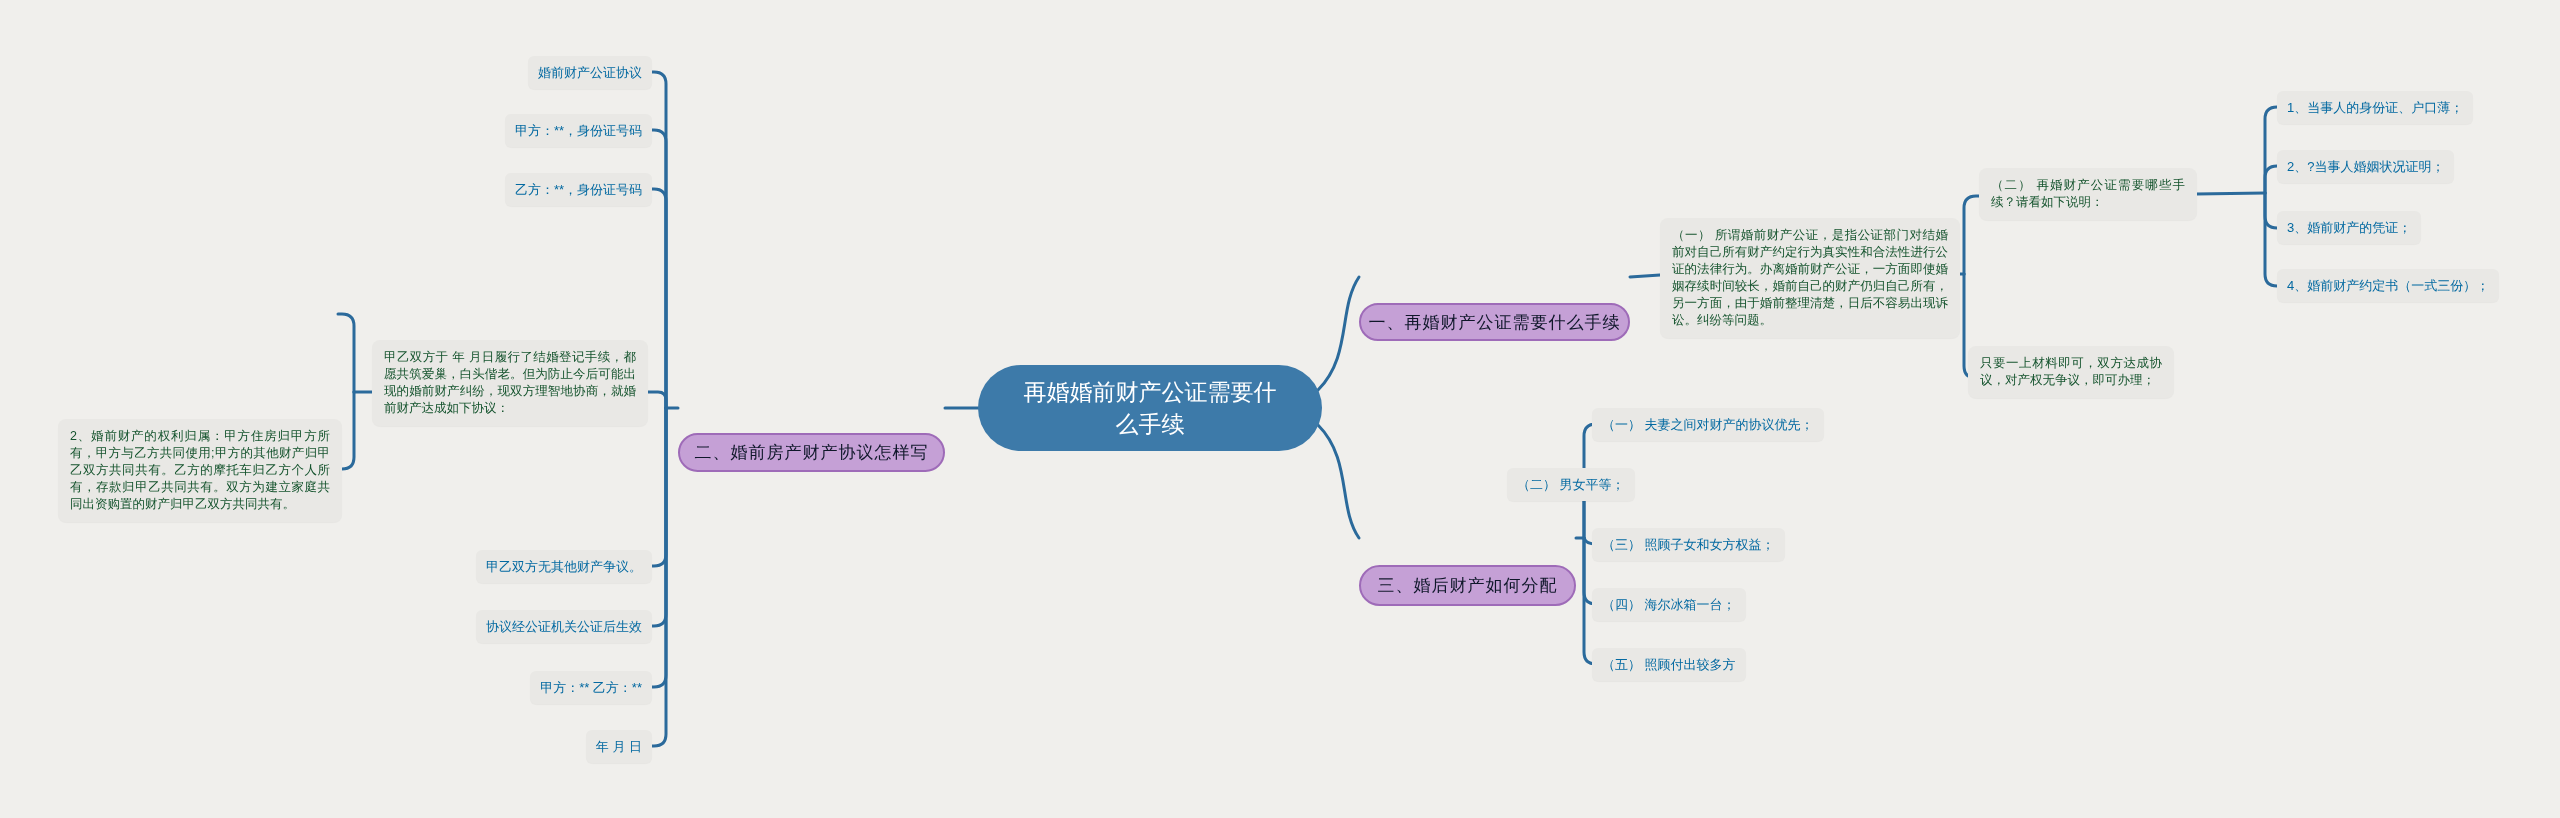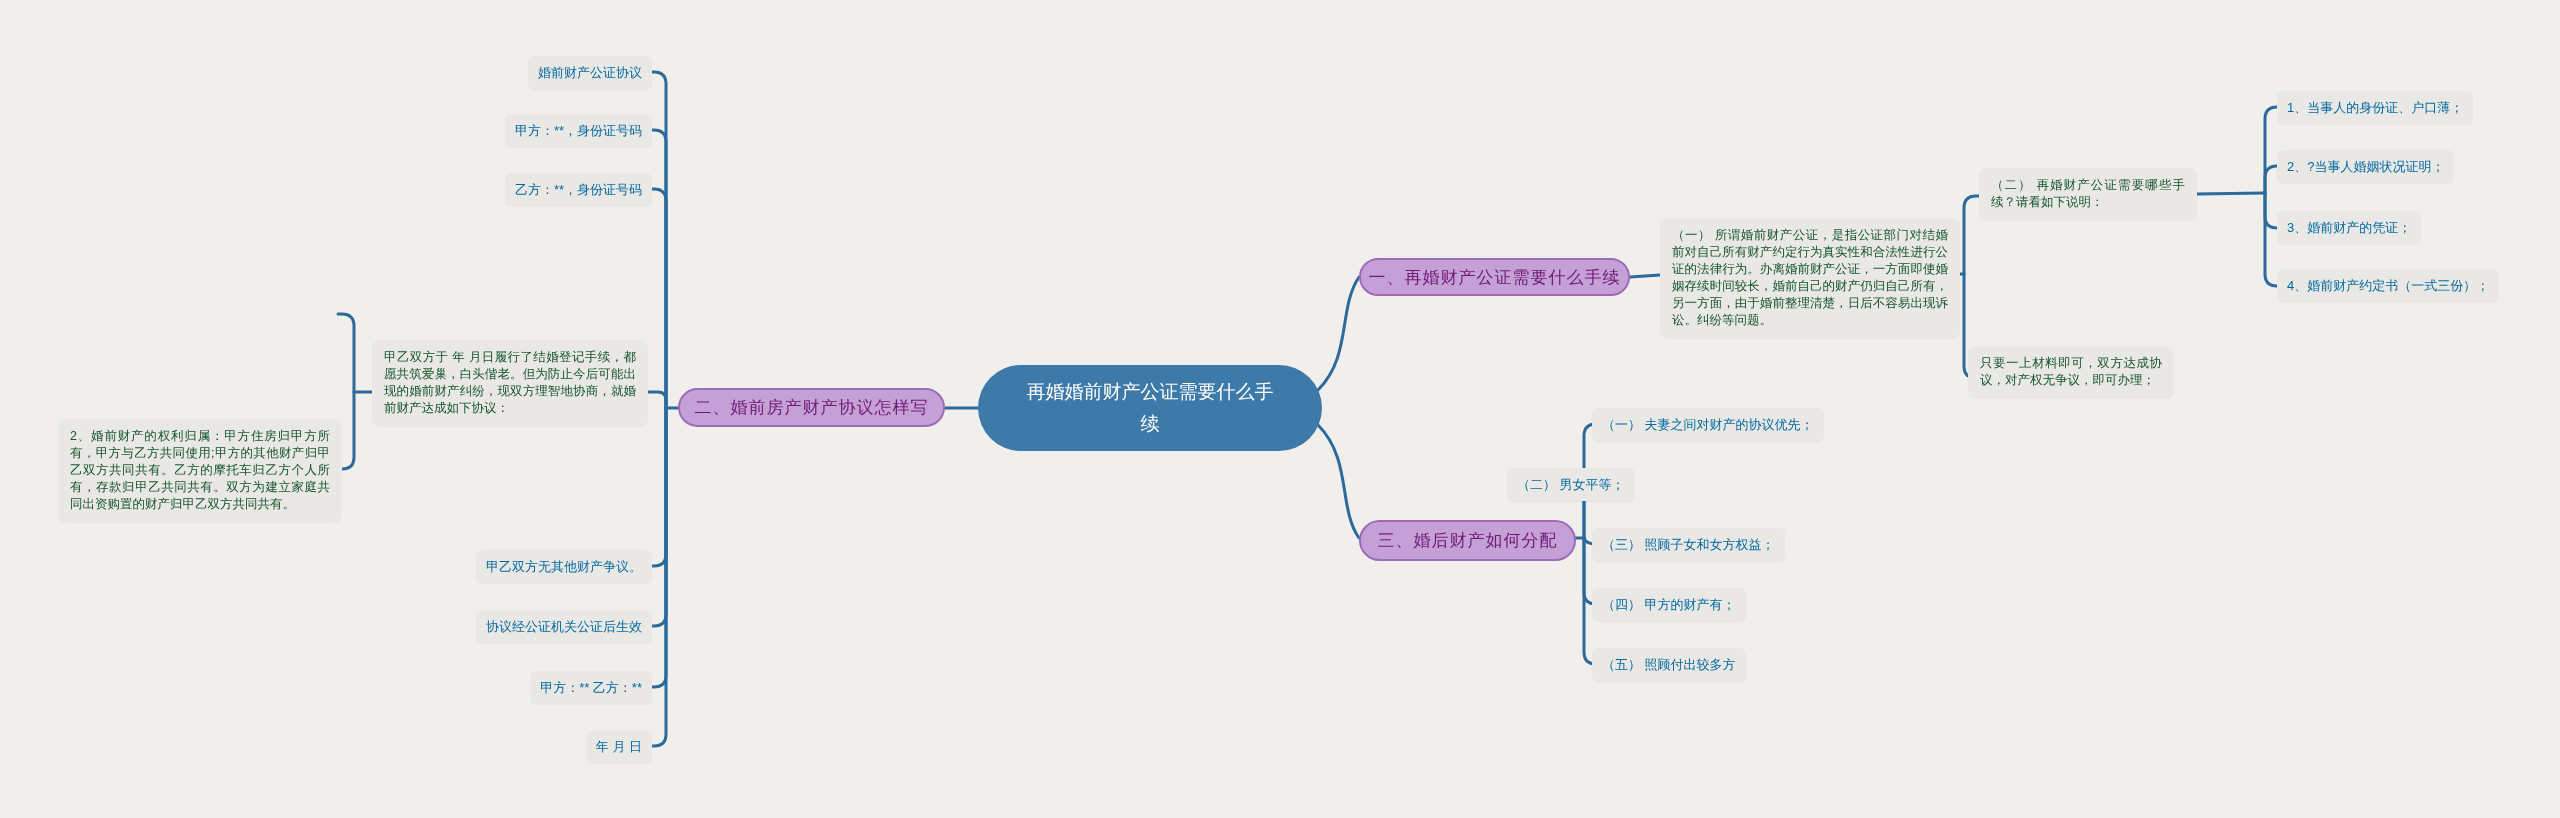--- a/index.html
+++ b/index.html
@@ -7,26 +7,26 @@
   body{font-family:"Liberation Sans","DejaVu Sans",sans-serif;}
   #canvas{position:relative;width:2560px;height:818px;background:#f0efec;overflow:hidden;}
   #edges{position:absolute;left:0;top:0;z-index:0;}
   #edges path{fill:none;stroke:#2b6a9b;stroke-width:3;stroke-linecap:round;}
   .gnode{position:absolute;z-index:2;background:#e9e8e5;color:#0369a1;font-size:13px;
          line-height:17px;padding:8px 10px;border-radius:6px;white-space:nowrap;
          box-shadow:0 1px 1px rgba(0,0,0,0.04);}
   .gblock{position:absolute;z-index:2;background:#e9e8e5;color:#14532d;font-size:12.5px;
           line-height:17px;padding:9px 12px;border-radius:8px;box-sizing:border-box;
           text-align:justify;box-shadow:0 1px 1px rgba(0,0,0,0.04);}
-  .pill{position:absolute;z-index:2;background:#c5a0d6;border:2px solid #9e6bb8;color:#701a75;
+  .pill{position:absolute;z-index:2;background:#c5a0d6;border:2px solid #9e6bb8;color:#0f172a;
         border-radius:22px;display:flex;align-items:center;justify-content:center;
-        font-size:17px;letter-spacing:1px;box-sizing:border-box;white-space:nowrap;}
+        font-size:17px;letter-spacing:1px;box-sizing:border-box;white-space:nowrap;margin-top:45px;}
   .center-node{position:absolute;z-index:3;background:#3d7aa9;color:#ffffff;border-radius:44px;
         display:flex;align-items:center;justify-content:center;text-align:center;
-        font-size:19px;line-height:32px;padding:8px 40px;box-sizing:border-box;}
+        font-size:23px;line-height:32px;padding:8px 40px;box-sizing:border-box;}
 </style>
 </head>
 <body>
 
 <div id="canvas">
 
   <svg id="edges" width="2560" height="818" viewBox="0 0 2560 818">
 
     <path d="M 945 408 L 978 408"></path>
     <path d="M 1318 390 C 1352 356 1338 308 1359 277"></path>
@@ -86,16 +86,16 @@
   <div class="gblock" style="left:372px;top:340px;width:276px;">甲乙双方于 年 月日履行了结婚登记手续，都愿共筑爱巢，白头偕老。但为防止今后可能出现的婚前财产纠纷，现双方理智地协商，就婚前财产达成如下协议：</div>
   <div class="gblock" style="left:58px;top:419px;width:284px;">2、婚前财产的权利归属：甲方住房归甲方所有，甲方与乙方共同使用;甲方的其他财产归甲乙双方共同共有。乙方的摩托车归乙方个人所有，存款归甲乙共同共有。双方为建立家庭共同出资购置的财产归甲乙双方共同共有。</div>
   <div class="gnode" style="right:1908px;top:550px;">甲乙双方无其他财产争议。</div>
   <div class="gnode" style="right:1908px;top:610px;">协议经公证机关公证后生效</div>
   <div class="gnode" style="right:1908px;top:671px;">甲方：** 乙方：**</div>
   <div class="gnode" style="right:1908px;top:730px;">年 月 日</div>
 
   <div class="gnode" style="left:1592px;top:408px;">（一） 夫妻之间对财产的协议优先；</div>
   <div class="gnode" style="left:1507px;top:468px;">（二） 男女平等；</div>
   <div class="gnode" style="left:1592px;top:528px;">（三） 照顾子女和女方权益；</div>
-  <div class="gnode" style="left:1592px;top:588px;">（四） 甲方的财产有；</div>
+  <div class="gnode" style="left:1592px;top:588px;">（四） 海尔冰箱一台；</div>
   <div class="gnode" style="left:1592px;top:648px;">（五） 照顾付出较多方</div>
 
 </div>
 
 </body></html>

